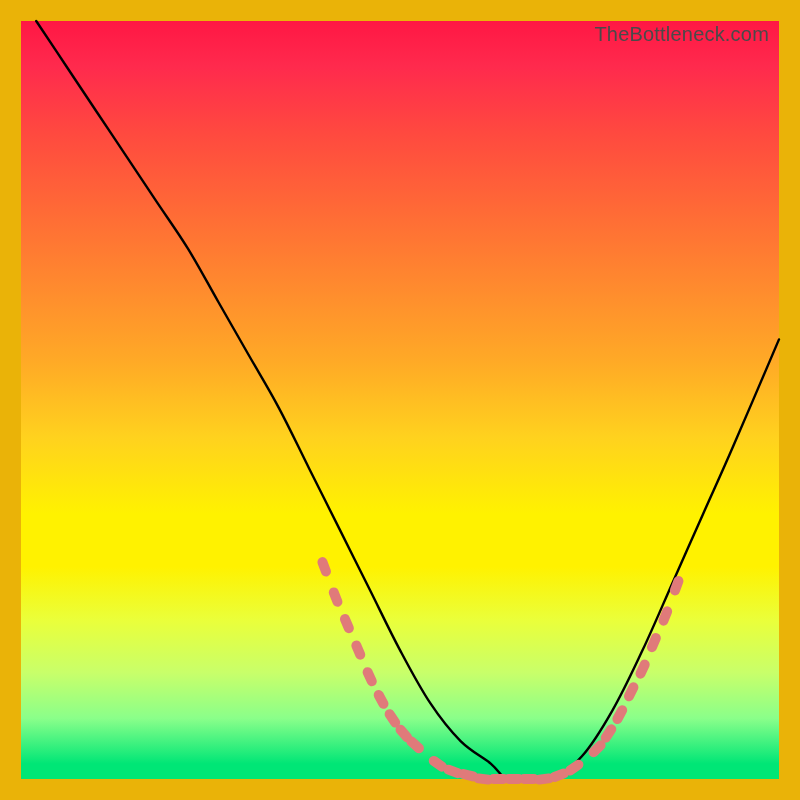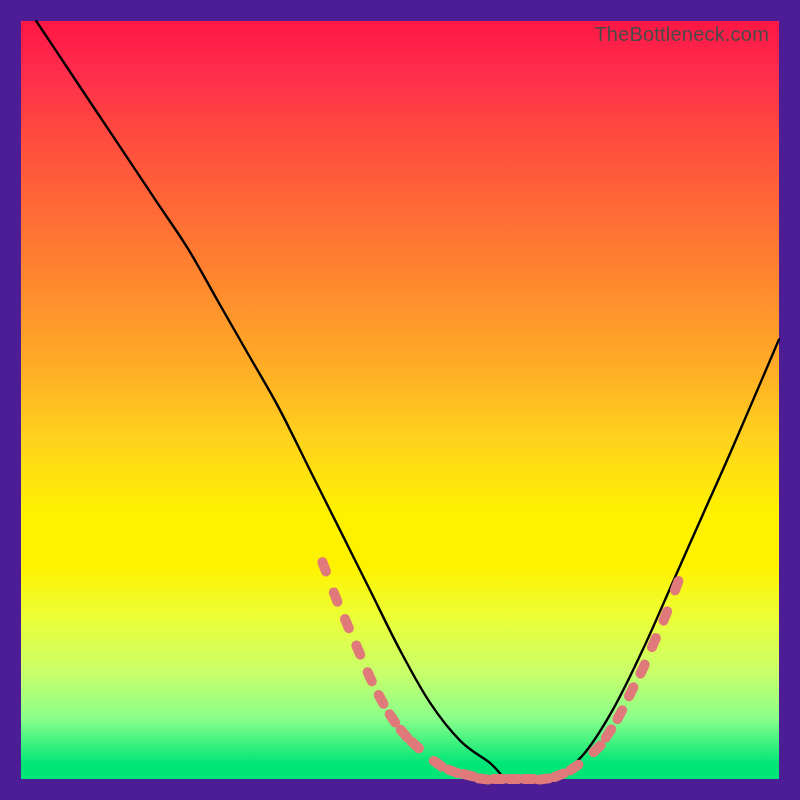--- a/index.html
+++ b/index.html
@@ -10,21 +10,21 @@
     background: #000;
     overflow: hidden;
     font-family: Arial, Helvetica, sans-serif;
   }
   .frame {
     position: absolute;
     left: 0;
     top: 0;
     width: 800px;
     height: 800px;
-    background: #4c1d95;
+    background: #eab308;
     text-decoration: underline;
   }
   .plot-area {
     position: absolute;
     left: 21px;
     top: 21px;
     width: 758px;
     height: 758px;
     
     background: linear-gradient(

